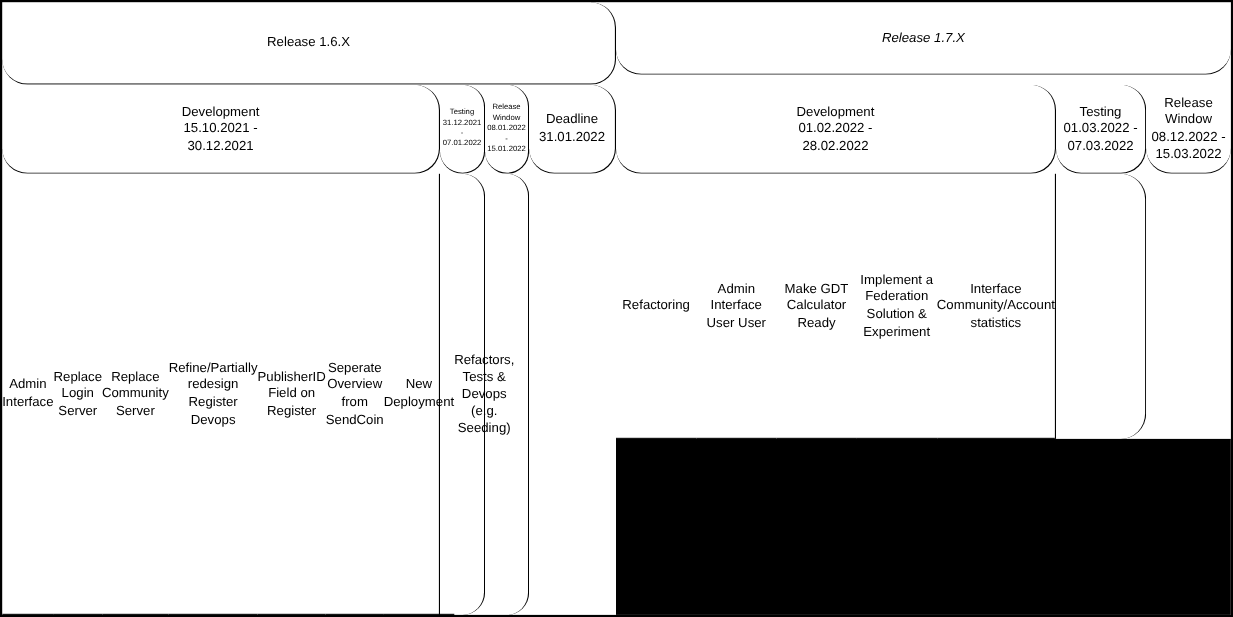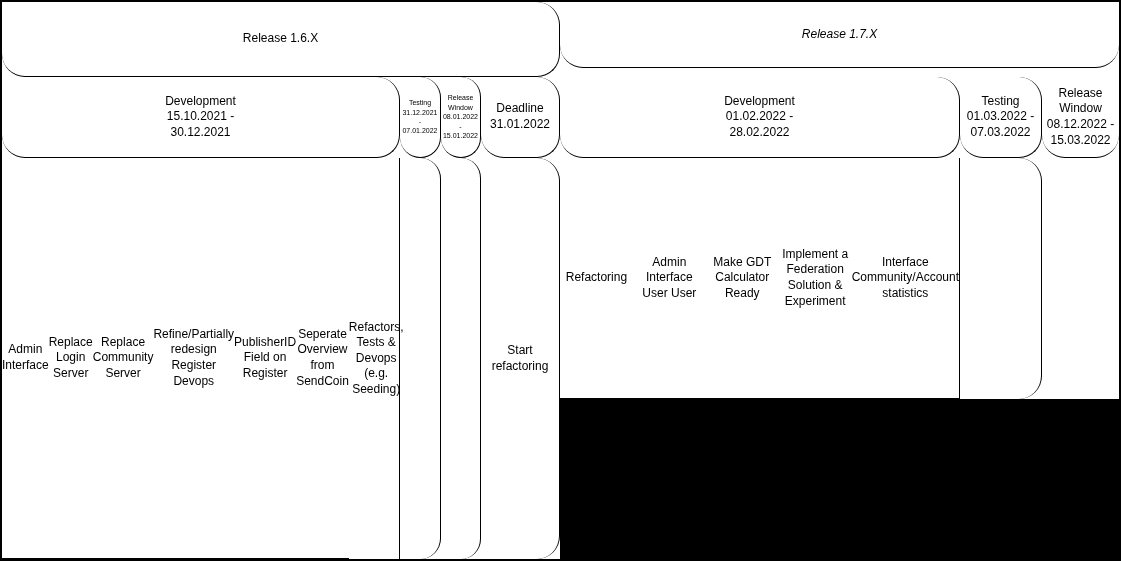--- a/index.html
+++ b/index.html
@@ -79,29 +79,28 @@
   <div class="cell bR bB" style="left:479px; top:75px; width:79px; height:81px;">Deadline
 31.01.2022</div>
 
   <div class="rows rows-left bR" style="left:0; top:156px; width:398px; height:401px;">
     <div class="row">Admin Interface</div>
     <div class="row">Replace Login Server</div>
     <div class="row">Replace Community Server</div>
     <div class="row">Refine/Partially redesign Register Devops</div>
     <div class="row">PublisherID Field on Register</div>
     <div class="row">Seperate Overview from SendCoin</div>
+    <div class="row">New Deployment</div>
     <div class="row">Refactors, Tests &amp; Devops (e.g. Seeding)</div>
   </div>
 
   <div class="cell bR" style="left:398px; top:156px; width:41px; height:401px;"></div>
 
   <div class="cell bR" style="left:439px; top:156px; width:40px; height:401px;"></div>
 
-  <div class="cell bR" style="left:479px; top:156px; width:79px; height:401px;">Start
-refactoring</div>
 
   <div class="cell bB" style="left:558px; top:0; width:559px; height:66px;font-style:italic;">Release 1.7.X</div>
 
   <div class="cell bR bB" style="left:558px; top:75px; width:400px; height:81px;">Development
 01.02.2022 -
 28.02.2022</div>
 
   <div class="cell bR bB" style="left:958px; top:75px; width:82px; height:81px;">Testing
 01.03.2022 -
 07.03.2022</div>

